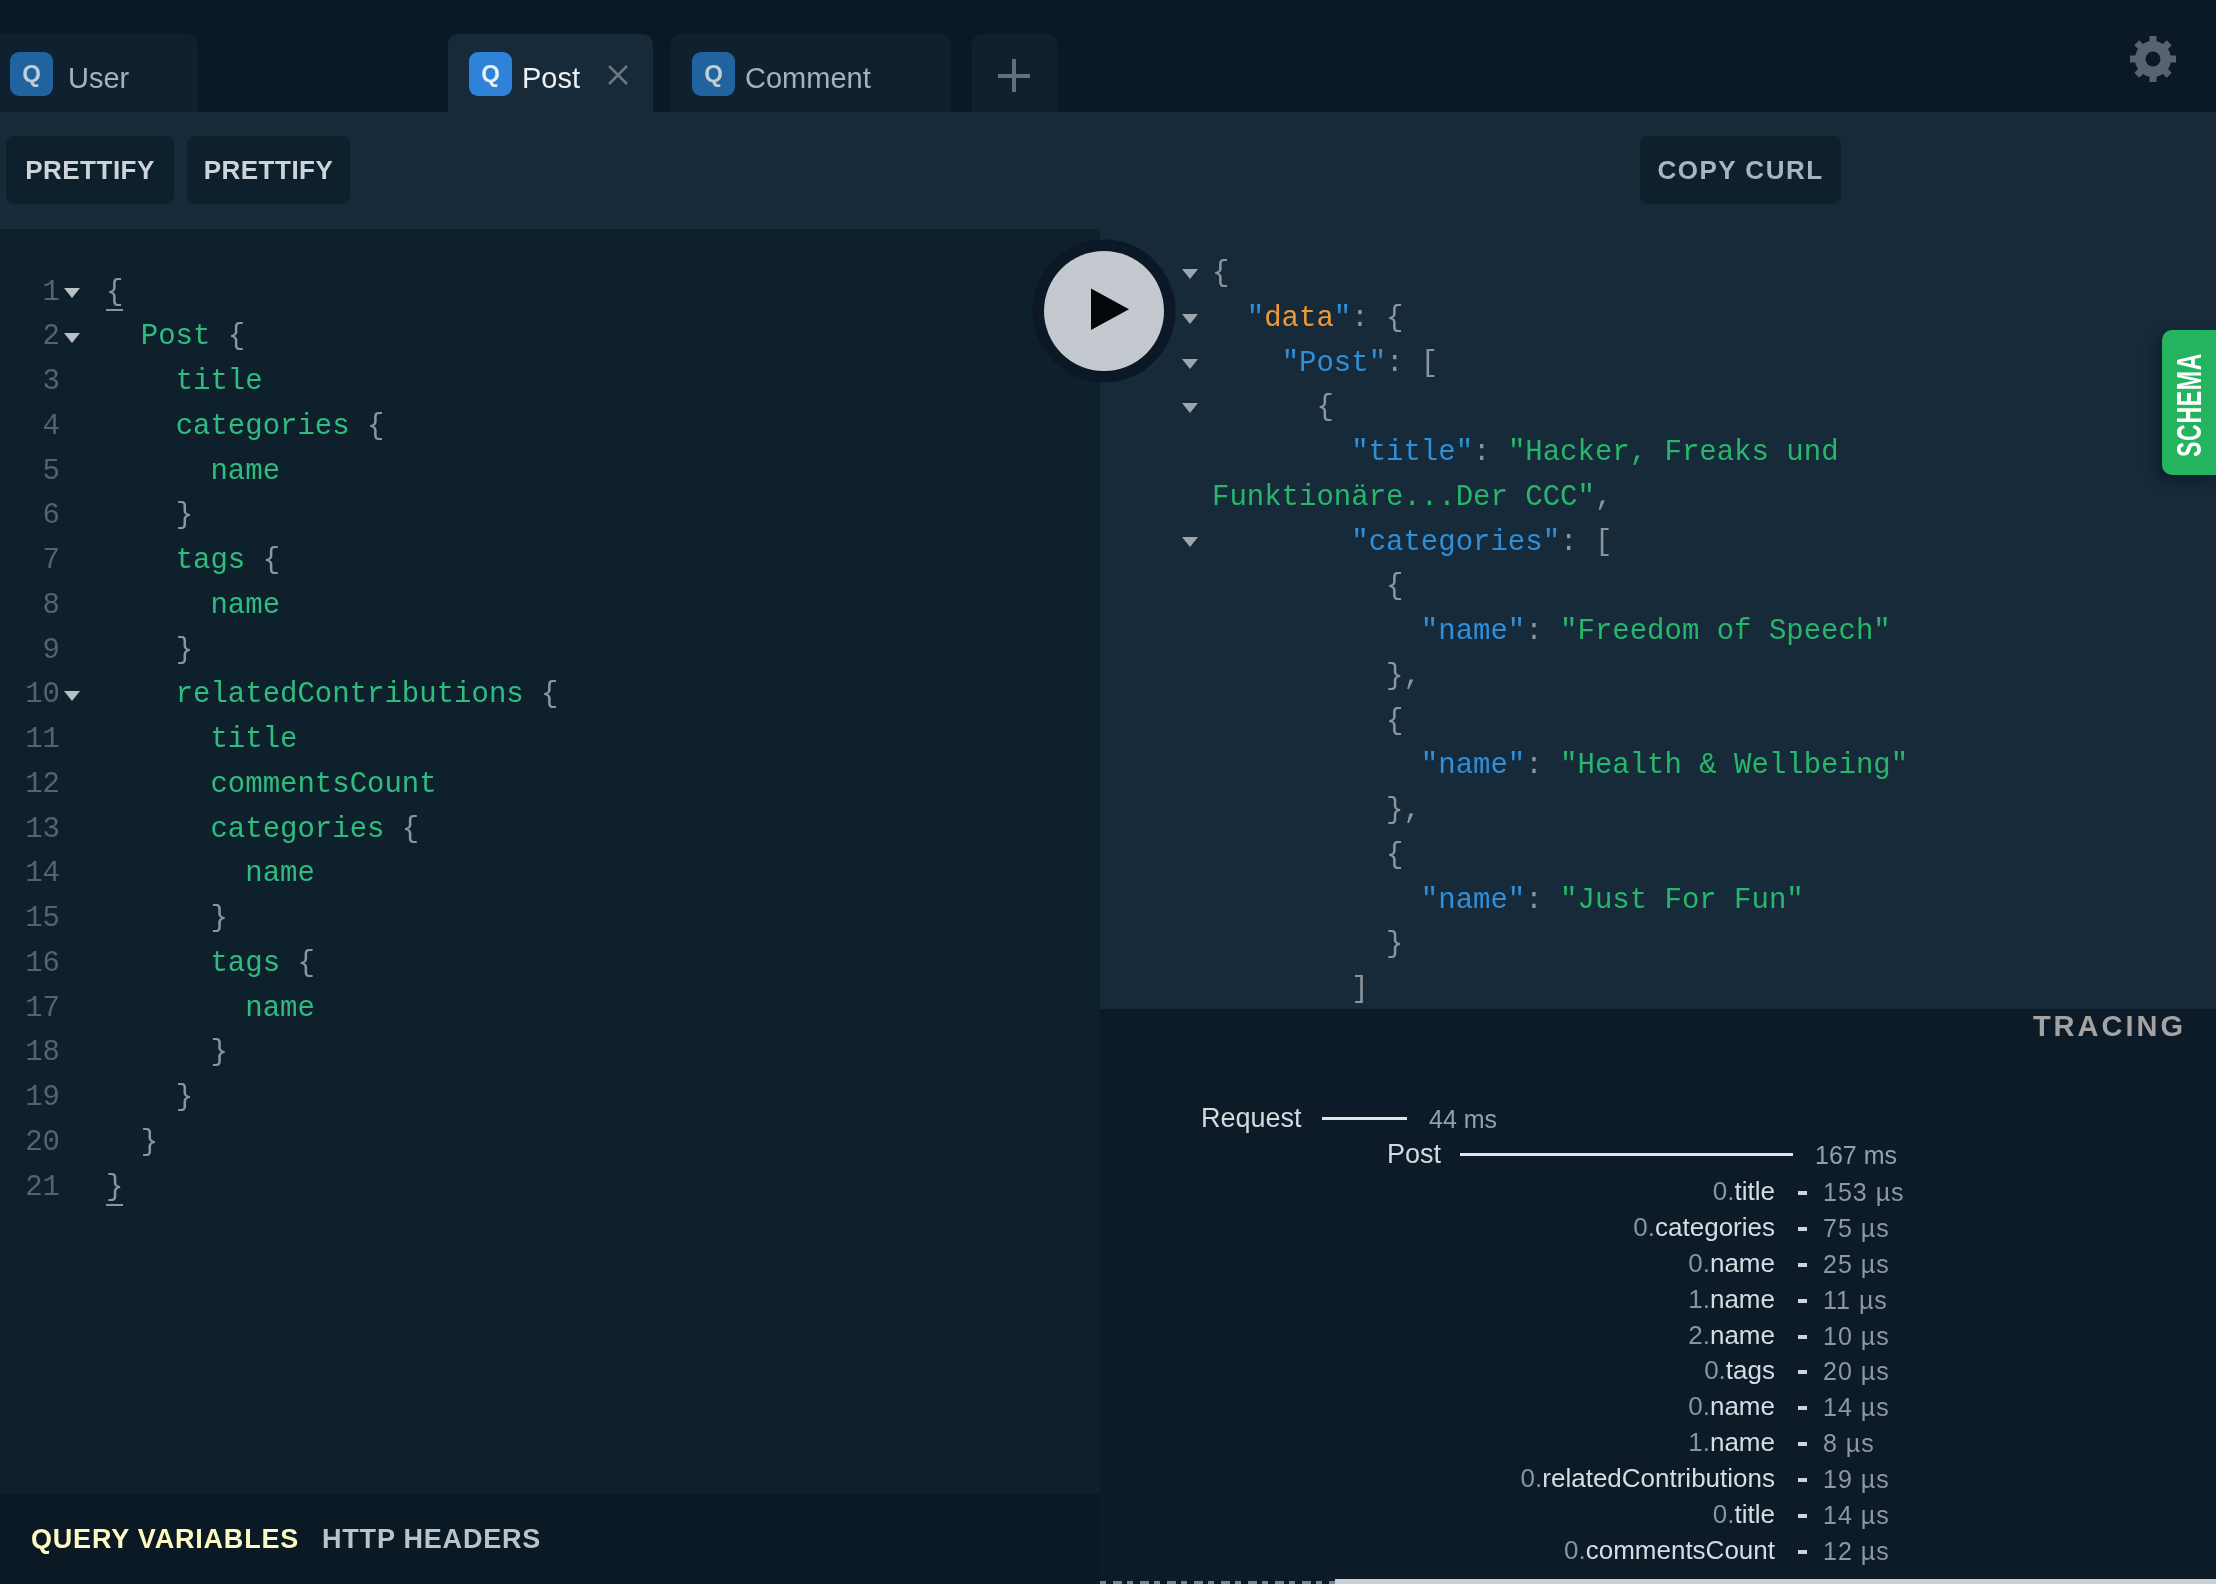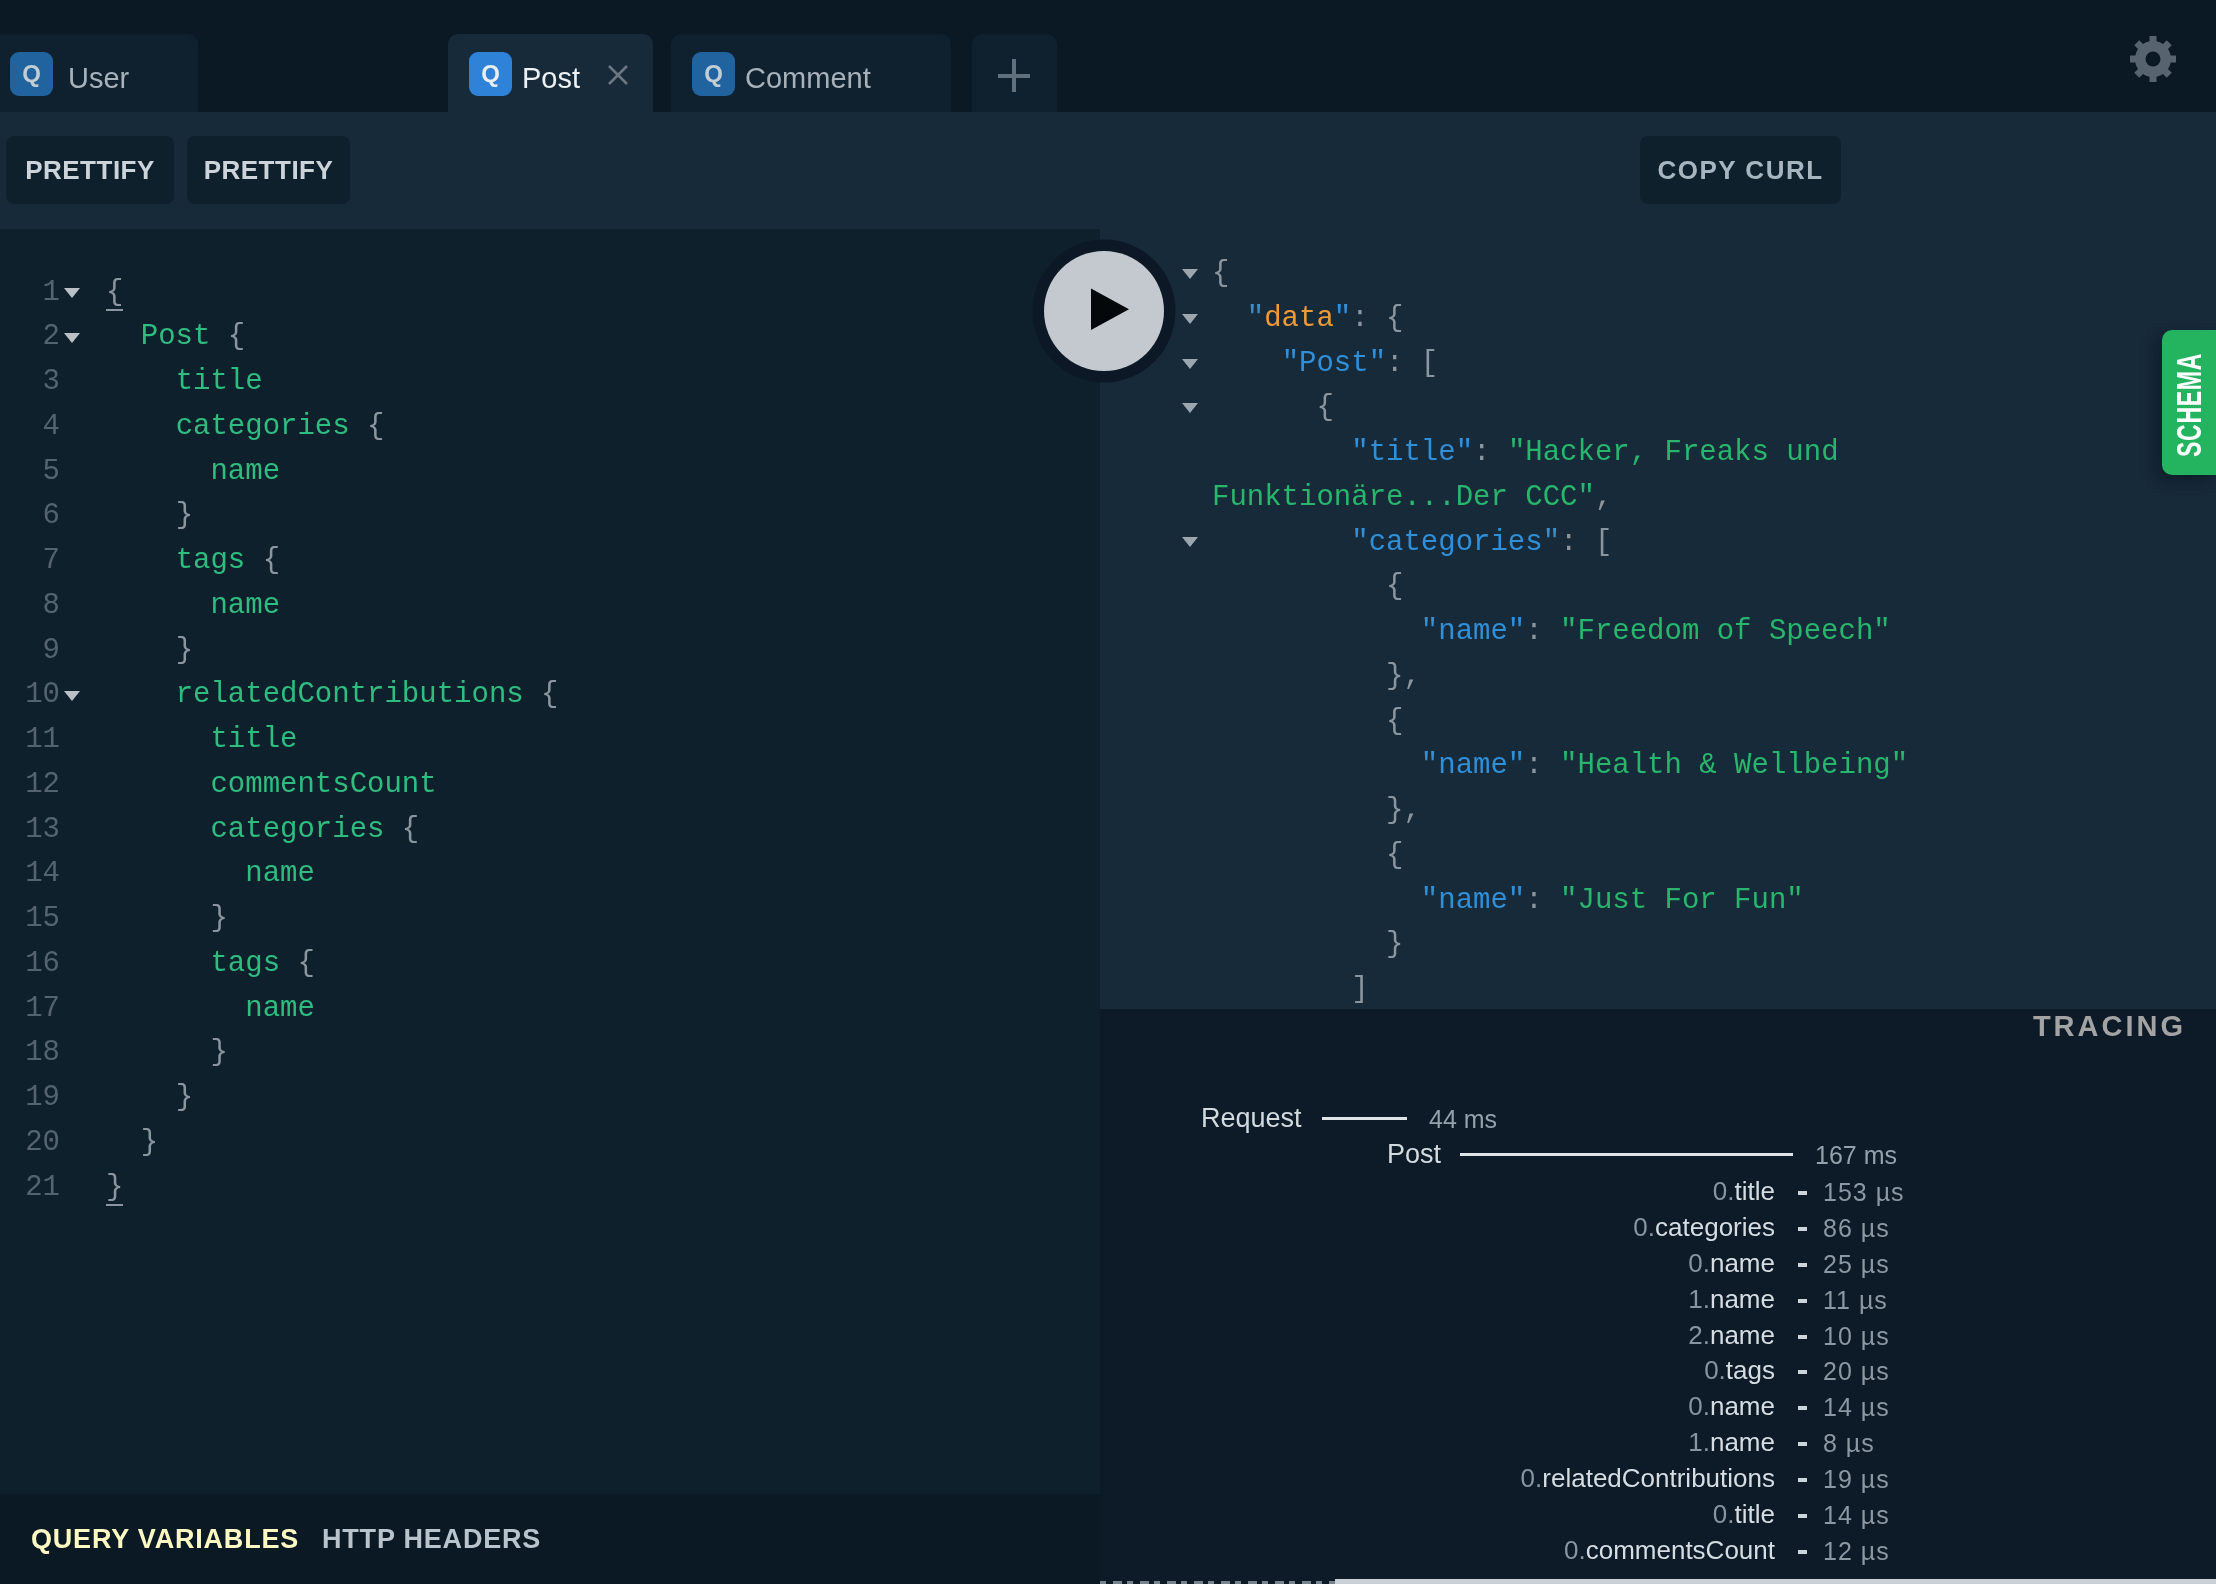--- a/index.html
+++ b/index.html
@@ -175,21 +175,21 @@
     <div class="abs" style="left:287px; top:130px; font-size:27px; color:#d3dade;">Post</div>
     <div class="abs" style="left:360px; top:144px; width:333px; height:3px; background:#dfe4e7;"></div>
     <div class="abs" style="left:715px; top:132px; font-size:25px; color:#93a1ab;">167 ms</div>
 
     <div class="trlabel" style="top:167px;  right:441px;"><span class="trnum">0.</span>title</div>
     <div class="trdash" style="top:182px;  left:698px;"></div>
     <div class="trtime" style="top:169px;  left:723px;">153 µs</div>
 
     <div class="trlabel" style="top:203px;  right:441px;"><span class="trnum">0.</span>categories</div>
     <div class="trdash" style="top:218px;  left:698px;"></div>
-    <div class="trtime" style="top:205px;  left:723px;">86 µs</div>
+    <div class="trtime" style="top:205px;  left:723px;">75 µs</div>
 
     <div class="trlabel" style="top:239px;  right:441px;"><span class="trnum">0.</span>name</div>
     <div class="trdash" style="top:254px;  left:698px;"></div>
     <div class="trtime" style="top:241px;  left:723px;">25 µs</div>
 
     <div class="trlabel" style="top:275px;  right:441px;"><span class="trnum">1.</span>name</div>
     <div class="trdash" style="top:290px;  left:698px;"></div>
     <div class="trtime" style="top:277px;  left:723px;">11 µs</div>
 
     <div class="trlabel" style="top:311px;  right:441px;"><span class="trnum">2.</span>name</div>

